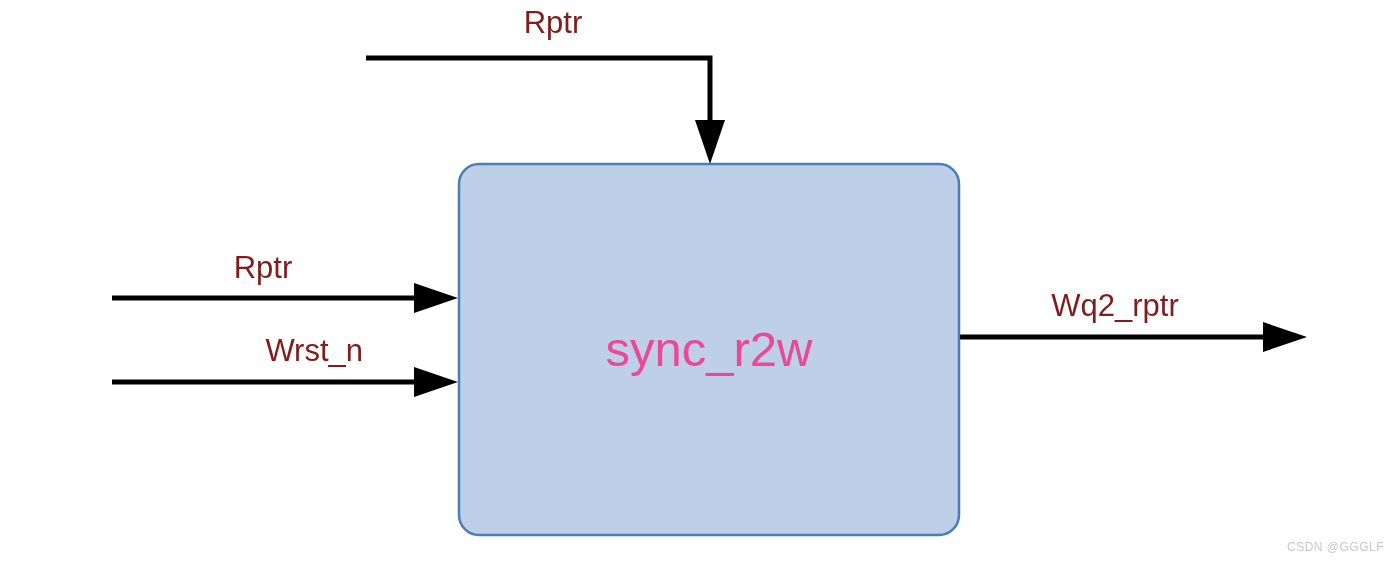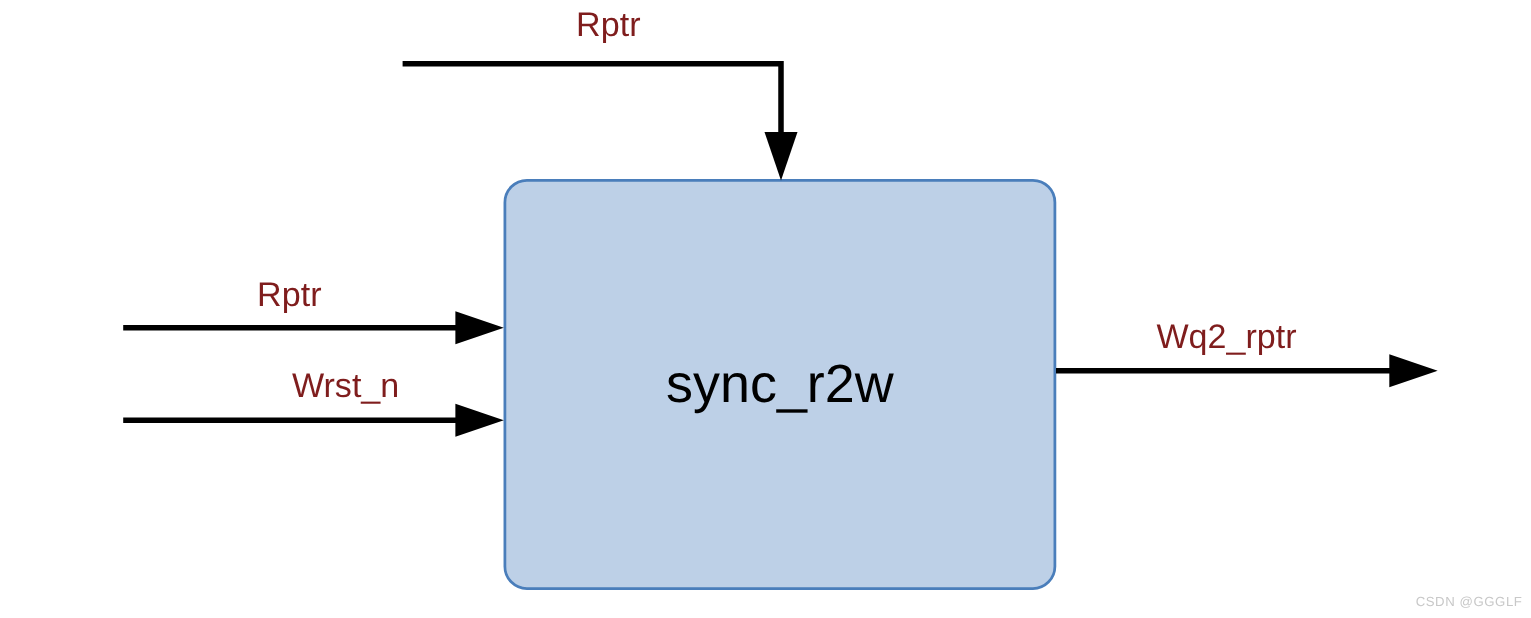--- a/index.html
+++ b/index.html
@@ -29,21 +29,21 @@
     font-family: "Liberation Sans", sans-serif;
     font-size: 31px;
     color: #7f1d1d;
     white-space: nowrap;
     line-height: 1;
   }
   .block-label {
     position: absolute;
     font-family: "Liberation Sans", sans-serif;
     font-size: 49px;
-    color: #000000;
+    color: #ec4899;
     white-space: nowrap;
     line-height: 1;
   }
   #watermark {
     position: absolute;
     right: 8px;
     bottom: 8px;
     font-family: "Liberation Sans", sans-serif;
     font-size: 12px;
     letter-spacing: 0.5px;

